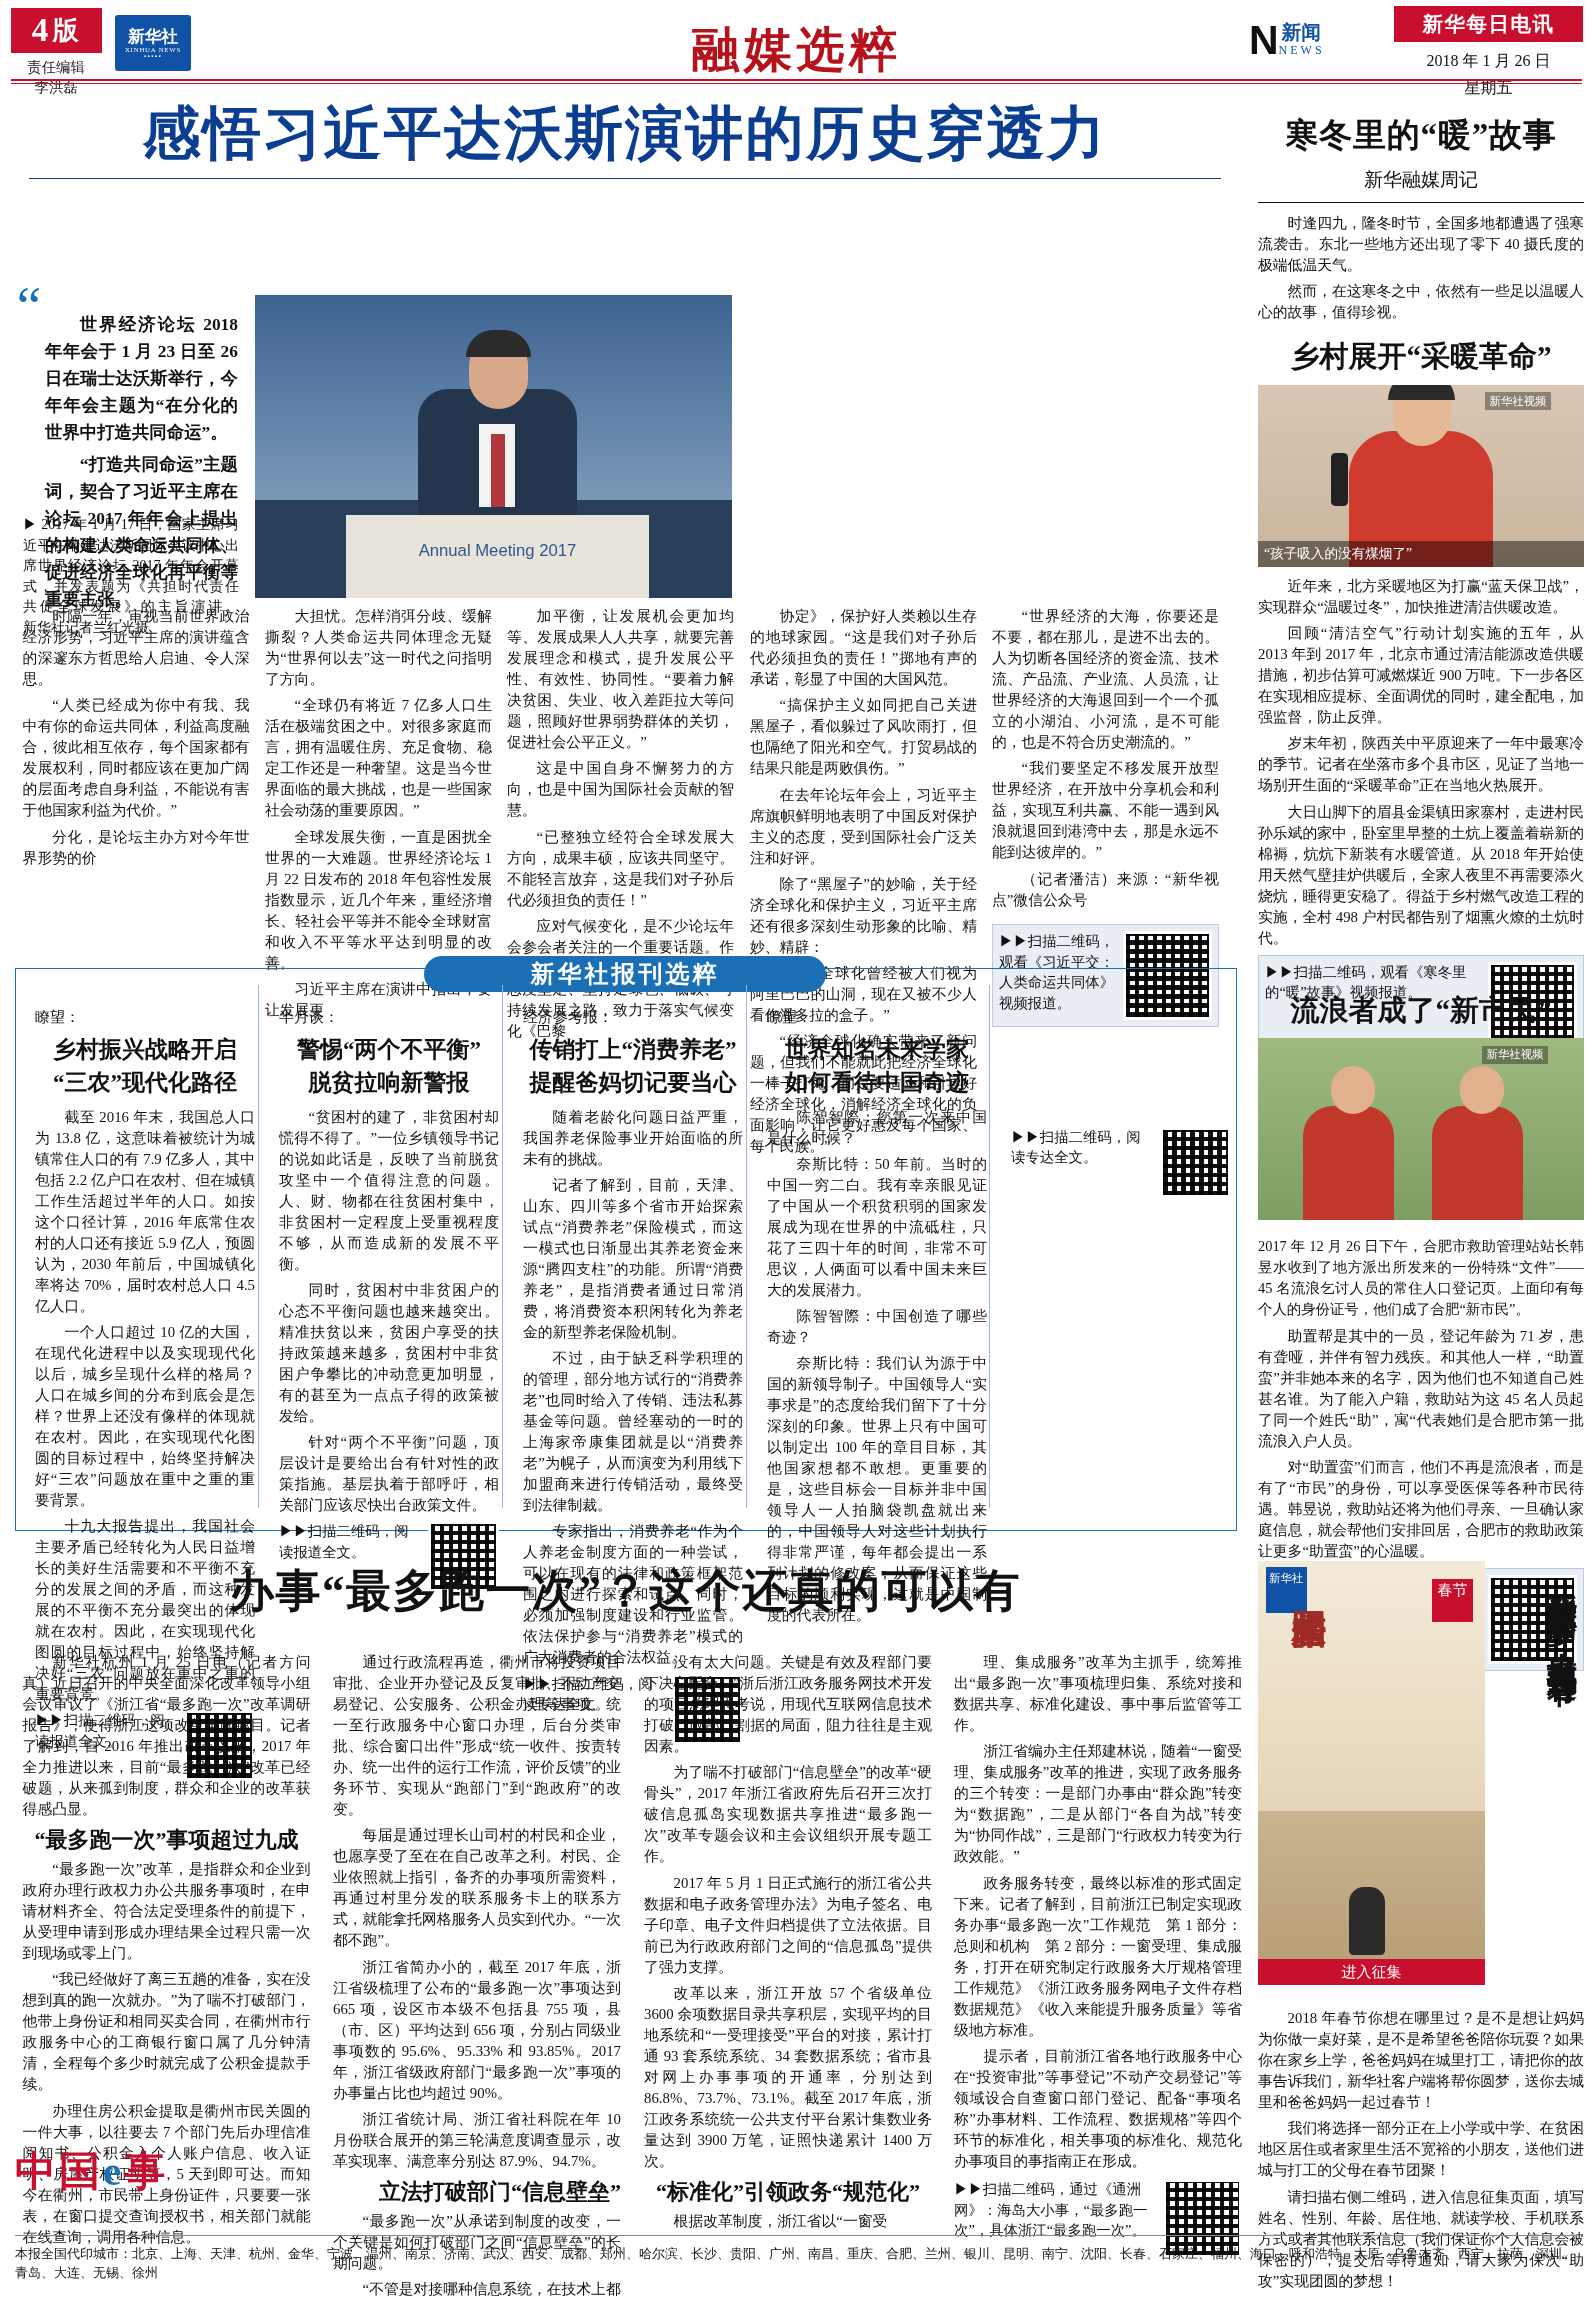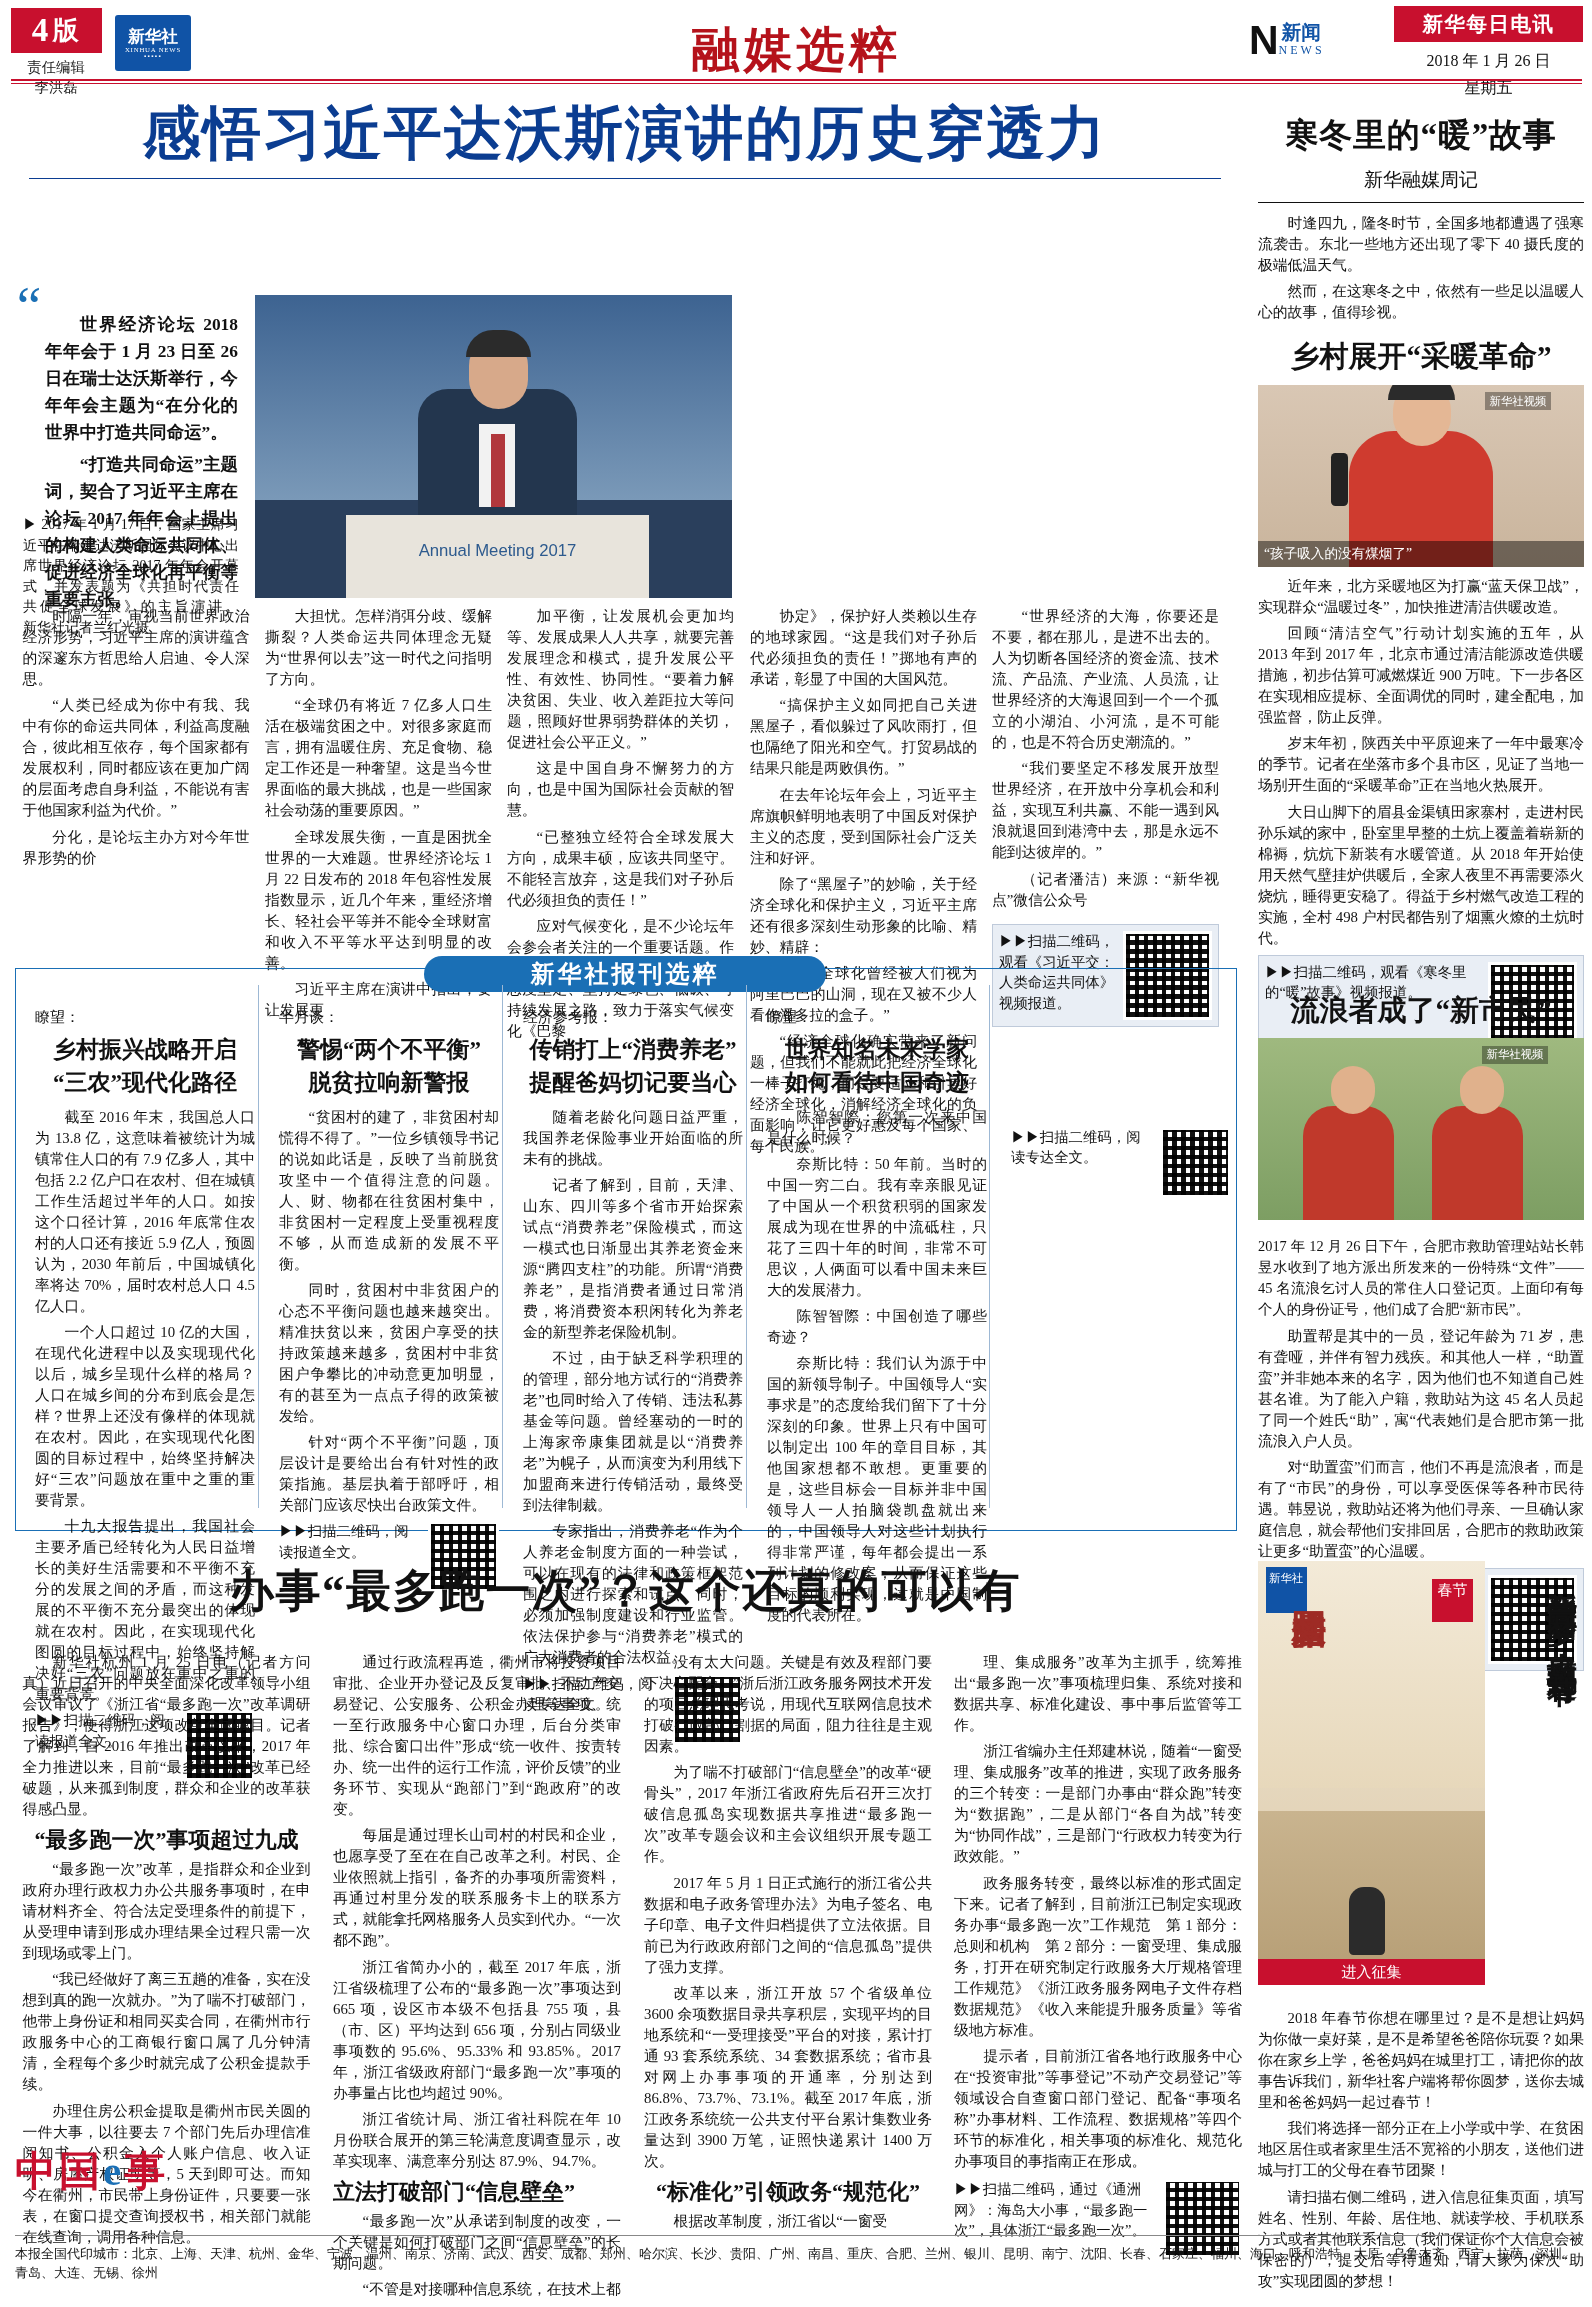--- a/index.html
+++ b/index.html
@@ -356,21 +356,21 @@
       <p class="hl" style="text-align:center;text-indent:0;margin:9px 0">“最多跑一次”事项超过九成</p>
       <p>“最多跑一次”改革，是指群众和企业到政府办理行政权力办公共服务事项时，在申请材料齐全、符合法定受理条件的前提下，从受理申请到形成办理结果全过程只需一次到现场或零上门。</p>
       <p>“我已经做好了离三五趟的准备，实在没想到真的跑一次就办。”为了喘不打破部门，他带上身份证和相同买卖合同，在衢州市行政服务中心的工商银行窗口属了几分钟清清，全程每个多少时就完成了公积金提款手续。</p>
       <p>办理住房公积金提取是衢州市民关圆的一件大事，以往要去 7 个部门先后办理信准阅知书、公积金入个人账户信息、收入证明、房屋产权证明等，5 天到即可达。而知今在衢州，市民带上身份证件，只要要一张表，在窗口提交查询授权书，相关部门就能在线查询，调用各种信息。</p>
     </div>
     <div class="bc bc2">
       <p>通过行政流程再造，衢州市将投资项目审批、企业开办登记及反复审批、不动产交易登记、公安服务、公积金办理等事项、统一至行政服务中心窗口办理，后台分类审批、综合窗口出件”形成“统一收件、按责转办、统一出件的运行工作流，评价反馈”的业务环节、实现从“跑部门”到“跑政府”的改变。</p>
       <p>每届是通过理长山司村的村民和企业，也愿享受了至在在自己改革之利。村民、企业依照就上指引，备齐的办事项所需资料，再通过村里分发的联系服务卡上的联系方式，就能拿托网格服务人员实到代办。“一次都不跑”。</p>
       <p>浙江省简办小的，截至 2017 年底，浙江省级梳理了公布的“最多跑一次”事项达到 665 项，设区市本级不包括县 755 项，县（市、区）平均达到 656 项，分别占同级业事项数的 95.6%、95.33% 和 93.85%。2017 年，浙江省级政府部门“最多跑一次”事项的办事量占比也均超过 90%。</p>
       <p>浙江省统计局、浙江省社科院在年 10 月份联合展开的第三轮满意度调查显示，改革实现率、满意率分别达 87.9%、94.7%。</p>
-      <p class="hl" style="text-align:left;text-indent:0;margin:9px 0">立法打破部门“信息壁垒”</p>
+      <p class="hl" style="text-align:right;text-indent:0;margin:9px 0">立法打破部门“信息壁垒”</p>
       <p>“最多跑一次”从承诺到制度的改变，一个关键是如何打破部门之间“信息壁垒”的长期问题。</p>
       <p>“不管是对接哪种信息系统，在技术上都</p>
     </div>
     <div class="bc bc3">
       <p>没有太大问题。关键是有效及程部门要下决心配合。”浙后浙江政务服务网技术开发的项目总理思考说，用现代互联网信息技术打破行政部门割据的局面，阻力往往是主观因素。</p>
       <p>为了喘不打破部门“信息壁垒”的改革“硬骨头”，2017 年浙江省政府先后召开三次打破信息孤岛实现数据共享推进“最多跑一次”改革专题会议和主会议组织开展专题工作。</p>
       <p>2017 年 5 月 1 日正式施行的浙江省公共数据和电子政务管理办法》为电子签名、电子印章、电子文件归档提供了立法依据。目前已为行政政府部门之间的“信息孤岛”提供了强力支撑。</p>
       <p>改革以来，浙江开放 57 个省级单位 3600 余项数据目录共享积层，实现平均的目地系统和“一受理接受”平台的对接，累计打通 93 套系统系统、34 套数据系统；省市县对网上办事事项的开通率，分别达到 86.8%、73.7%、73.1%。截至 2017 年底，浙江政务系统统一公共支付平台累计集数业务量达到 3900 万笔，证照快递累计 1400 万次。</p>
       <p class="hl" style="text-align:center;text-indent:0;margin:9px 0">“标准化”引领政务“规范化”</p>
       <p>根据改革制度，浙江省以“一窗受</p>

